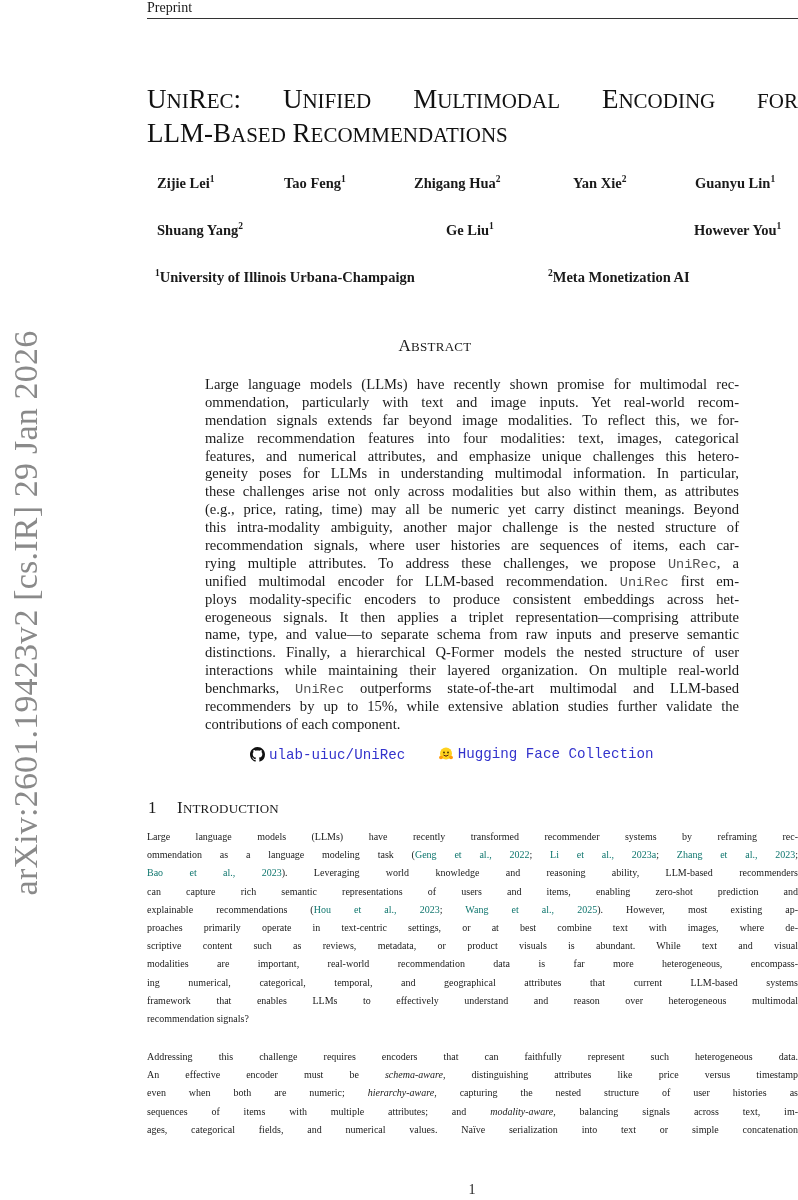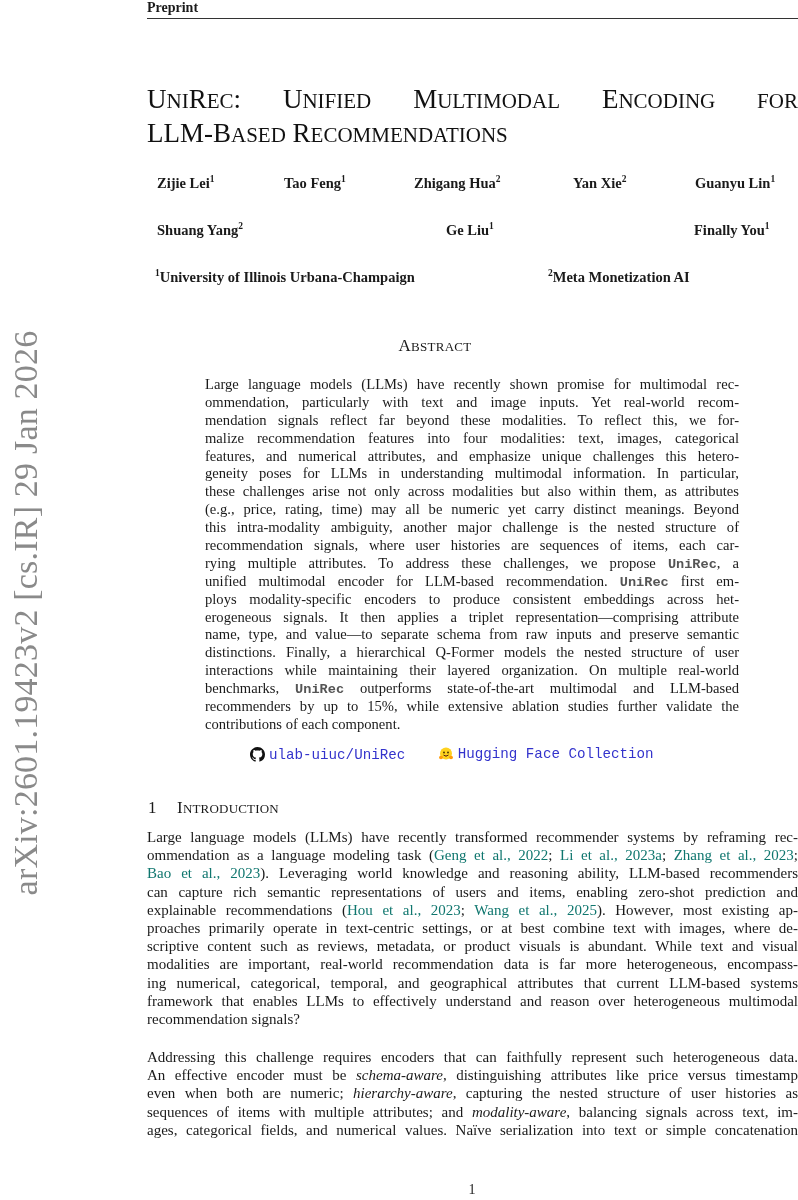--- a/index.html
+++ b/index.html
@@ -1,19 +1,19 @@
 <!DOCTYPE html>
 <html><head>
 <meta charset="utf-8">
 <style>
   * { margin: 0; padding: 0; box-sizing: border-box; }
   html, body { width: 798px; height: 1200px; background: #ffffff; overflow: hidden; }
   body { position: relative; font-family: "Liberation Serif", "DejaVu Serif", serif; color: #1a1a1a; }
 
-  .header { position: absolute; left: 147px; top: 0; width: 651px; height: 19px; border-bottom: 1px solid #333; font-weight: bold; }
+  .header { position: absolute; left: 147px; top: 0; width: 651px; height: 19px; border-bottom: 1px solid #333; }
   .header-label { position: absolute; left: 0; top: 0; font-size: 14px; line-height: 16px; }
 
   .arxiv-stamp { position: absolute; left: 4px; top: 323px; width: 44px; height: 580px; }
   .arxiv-stamp span { position: absolute; left: 22px; top: 290px; transform: translate(-50%, -50%) rotate(-90deg);
     white-space: nowrap; font-size: 34px; color: #8a8a8a; letter-spacing: 0.2px; }
 
   .title { position: absolute; left: 147px; top: 83px; width: 651px; font-size: 27px; line-height: 32px; color: #111; }
   .title .line { display: block; white-space: nowrap; }
   .title .line1 { display: flex; justify-content: space-between; align-items: center; }
   .sc-big { font-size: 27px; }
@@ -21,32 +21,32 @@
 
   .authors { position: absolute; left: 157px; top: 174px; width: 631px; font-weight: bold; font-size: 14.5px; }
   .author { position: absolute; white-space: nowrap; }
   .author sup, .affil sup { font-size: 9.5px; vertical-align: 6px; }
 
   .abstract-title { position: absolute; left: 0; top: 336px; width: 870px; text-align: center; font-size: 17px; letter-spacing: 0.3px; }
 
   .abstract { position: absolute; left: 205px; top: 376px; width: 534px; font-size: 14.6px; line-height: 17.9px; }
   .line-j { display: block; text-align: justify; text-align-last: justify; white-space: nowrap; height: 17.9px; }
   .line-j.last { text-align-last: left; }
-  .mono { font-family: "Liberation Mono", "DejaVu Sans Mono", monospace; color: #555; font-size: 13.6px; font-weight: bold; }
+  .mono { font-family: "Liberation Mono", "DejaVu Sans Mono", monospace; color: #555; font-size: 13.6px; }
 
   .links { position: absolute; left: 250px; top: 746px; font-family: "Liberation Mono", "DejaVu Sans Mono", monospace; font-size: 14.2px; color: #3333cc; white-space: nowrap; }
   .links .link { display: inline-flex; align-items: center; gap: 4px; justify-content: flex-end; }
   .links .link + .link { margin-left: 24px; }
   .gh-icon { width: 15px; height: 15px; display: inline-block; }
   .hf-icon { width: 16px; height: 16px; display: inline-block; }
 
   .section-heading { position: absolute; left: 148px; top: 798px; font-size: 17px; letter-spacing: 0.2px; white-space: nowrap; }
   .section-heading .num { display: inline-block; width: 29px; }
 
-  .body-text { position: absolute; left: 147px; width: 651px; font-size: 15px; line-height: 18.2px; }
+  .body-text { position: absolute; left: 147px; width: 651px; font-size: 10px; line-height: 18.2px; }
   .body-text .line-j { height: 18.2px; }
   .p1 { top: 828px; }
   .p2 { top: 1048px; }
   .cite { color: #0f766e; }
   .em { font-style: italic; }
 
   .page-number { position: absolute; left: 0; top: 1182px; width: 944px; text-align: center; font-size: 14px; }
 </style>
 </head>
 <body>
@@ -71,33 +71,33 @@
 </div>
 
 <div class="authors">
   <span class="author" style="left:0;top:0"><span>Zijie Lei</span><sup>1</sup></span>
   <span class="author" style="left:127px;top:0"><span>Tao Feng</span><sup>1</sup></span>
   <span class="author" style="left:257px;top:0"><span>Zhigang Hua</span><sup>2</sup></span>
   <span class="author" style="left:416px;top:0"><span>Yan Xie</span><sup>2</sup></span>
   <span class="author" style="left:538px;top:0"><span>Guanyu Lin</span><sup>1</sup></span>
   <span class="author" style="left:0;top:47px"><span>Shuang Yang</span><sup>2</sup></span>
   <span class="author" style="left:289px;top:47px"><span>Ge Liu</span><sup>1</sup></span>
-  <span class="author" style="left:537px;top:47px"><span>Finally You</span><sup>1</sup></span>
+  <span class="author" style="left:537px;top:47px"><span>However You</span><sup>1</sup></span>
   <span class="author affil" style="left:-2px;top:94px"><sup>1</sup><span>University of Illinois Urbana-Champaign</span></span>
   <span class="author affil" style="left:391px;top:94px"><sup>2</sup><span>Meta Monetization AI</span></span>
 </div>
 
 <div class="abstract-title">
   <span class="sc-big" style="font-size:17px">A</span><span style="font-size:13px">BSTRACT</span>
 </div>
 
 <div class="abstract" id="abstract-body">
     <span class="line-j">Large language models (LLMs) have recently shown promise for multimodal rec-</span>
     <span class="line-j">ommendation, particularly with text and image inputs.  Yet real-world recom-</span>
-    <span class="line-j">mendation signals reflect far beyond these modalities.  To reflect this, we for-</span>
+    <span class="line-j">mendation signals extends far beyond image modalities.  To reflect this, we for-</span>
     <span class="line-j">malize recommendation features into four modalities: text, images, categorical</span>
     <span class="line-j">features, and numerical attributes, and emphasize unique challenges this hetero-</span>
     <span class="line-j">geneity poses for LLMs in understanding multimodal information.  In particular,</span>
     <span class="line-j">these challenges arise not only across modalities but also within them, as attributes</span>
     <span class="line-j">(e.g., price, rating, time) may all be numeric yet carry distinct meanings.  Beyond</span>
     <span class="line-j">this intra-modality ambiguity, another major challenge is the nested structure of</span>
     <span class="line-j">recommendation signals, where user histories are sequences of items, each car-</span>
     <span class="line-j">rying multiple attributes.  To address these challenges, we propose <span class="mono">UniRec</span>, a</span>
     <span class="line-j">unified multimodal encoder for LLM-based recommendation. <span class="mono">UniRec</span> first em-</span>
     <span class="line-j">ploys modality-specific encoders to produce consistent embeddings across het-</span>

